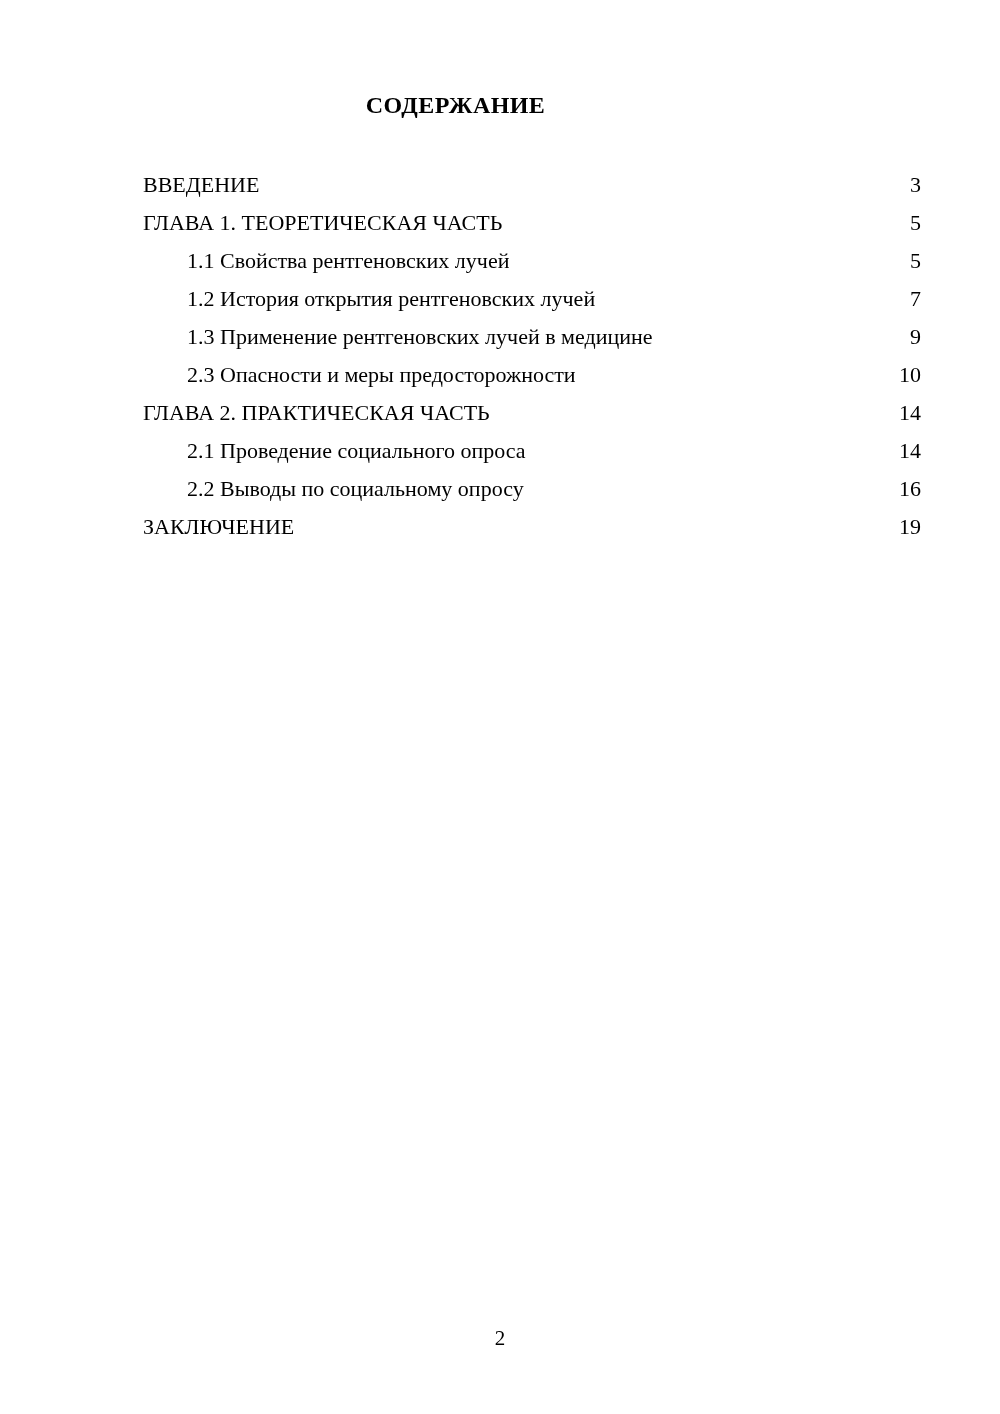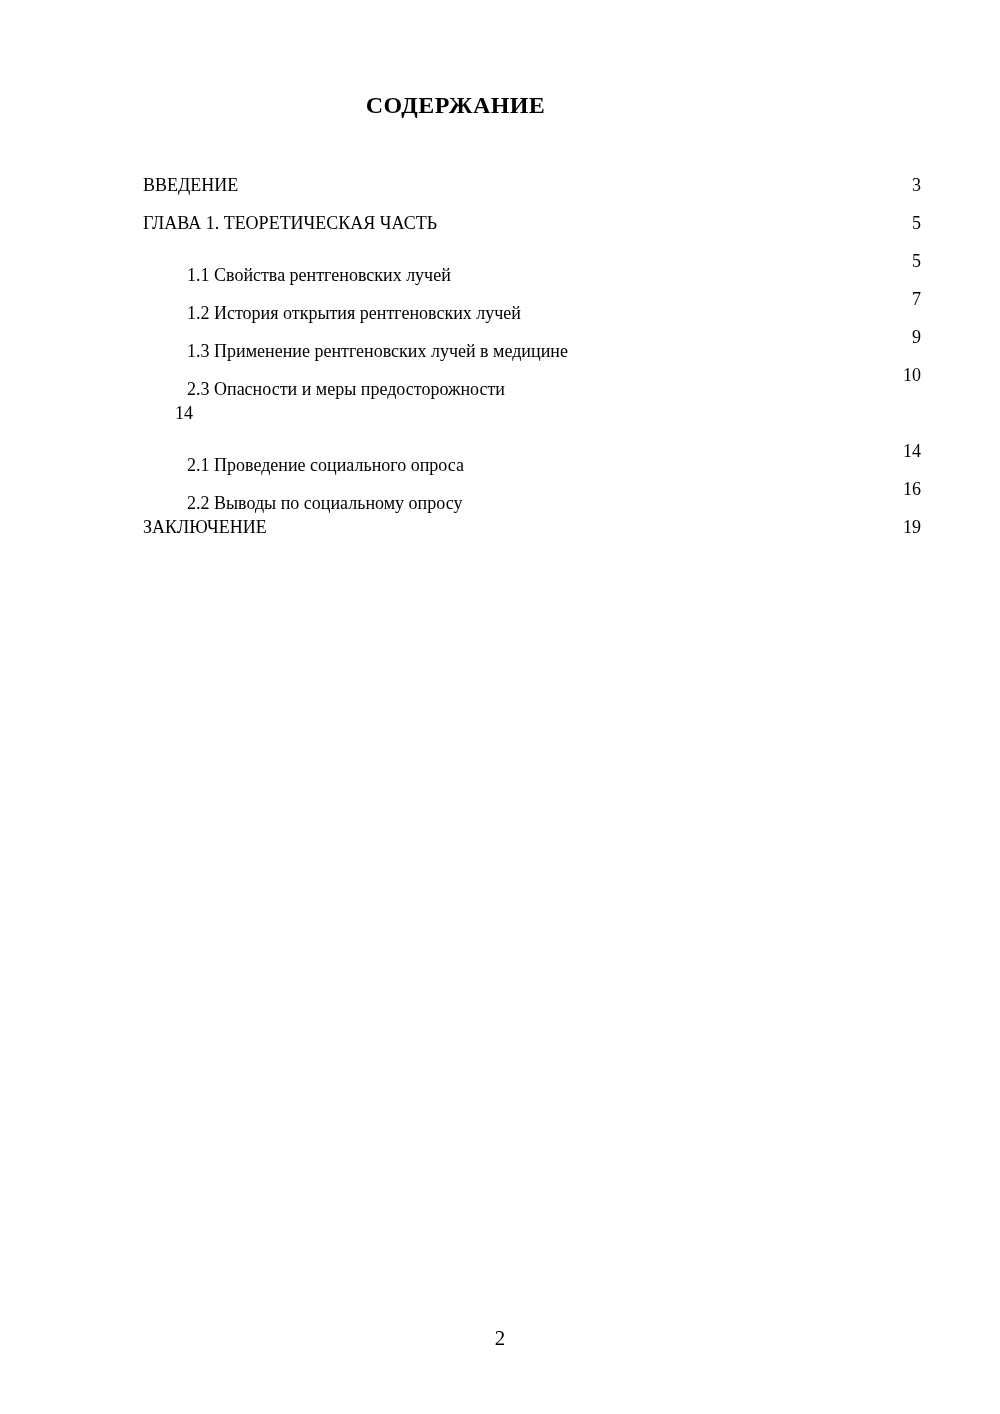--- a/index.html
+++ b/index.html
@@ -34,24 +34,24 @@
     letter-spacing: 0.4px;
   }
   .toc {
     position: absolute;
     top: 166px;
     left: 143px;
     width: 778px;
   }
   .toc-row {
     display: flex;
-    align-items: center;
+    align-items: flex-end;
     justify-content: space-between;
     height: 38px;
-    font-size: 18px;
+    font-size: 22px;
     line-height: 38px;
     white-space: nowrap;
     font-family: Liberation Serif, serif;
   }
   .toc-row .label {
     flex: 0 1 auto;
     overflow: hidden;
     text-overflow: ellipsis;
   }
   .toc-row .page-num {
@@ -99,20 +99,21 @@
     </div>
     <div class="toc-row level-2">
       <span class="label">1.3 Применение рентгеновских лучей в медицине</span>
       <span class="page-num">9</span>
     </div>
     <div class="toc-row level-2">
       <span class="label">2.3 Опасности и меры предосторожности</span>
       <span class="page-num">10</span>
     </div>
     <div class="toc-row level-1">
+      <span class="label">ГЛАВА 2. ПРАКТИЧЕСКАЯ ЧАСТЬ</span>
       <span class="page-num">14</span>
     </div>
     <div class="toc-row level-2">
       <span class="label">2.1 Проведение социального опроса</span>
       <span class="page-num">14</span>
     </div>
     <div class="toc-row level-2">
       <span class="label">2.2 Выводы по социальному опросу</span>
       <span class="page-num">16</span>
     </div>

